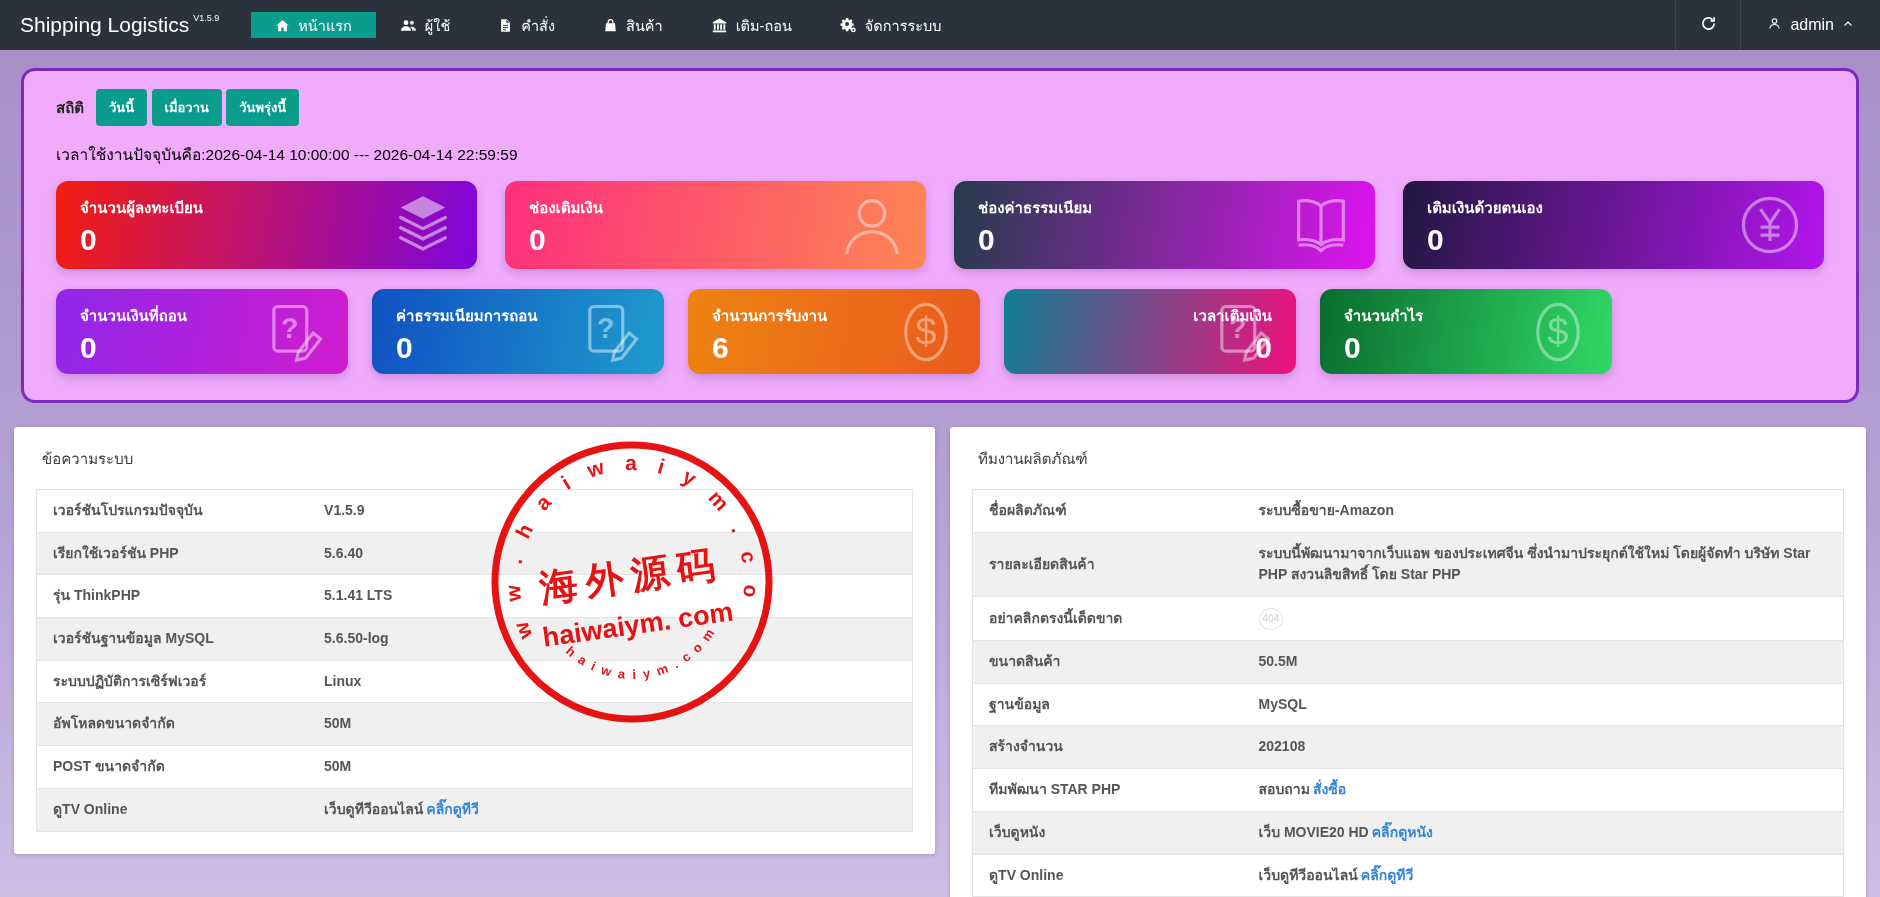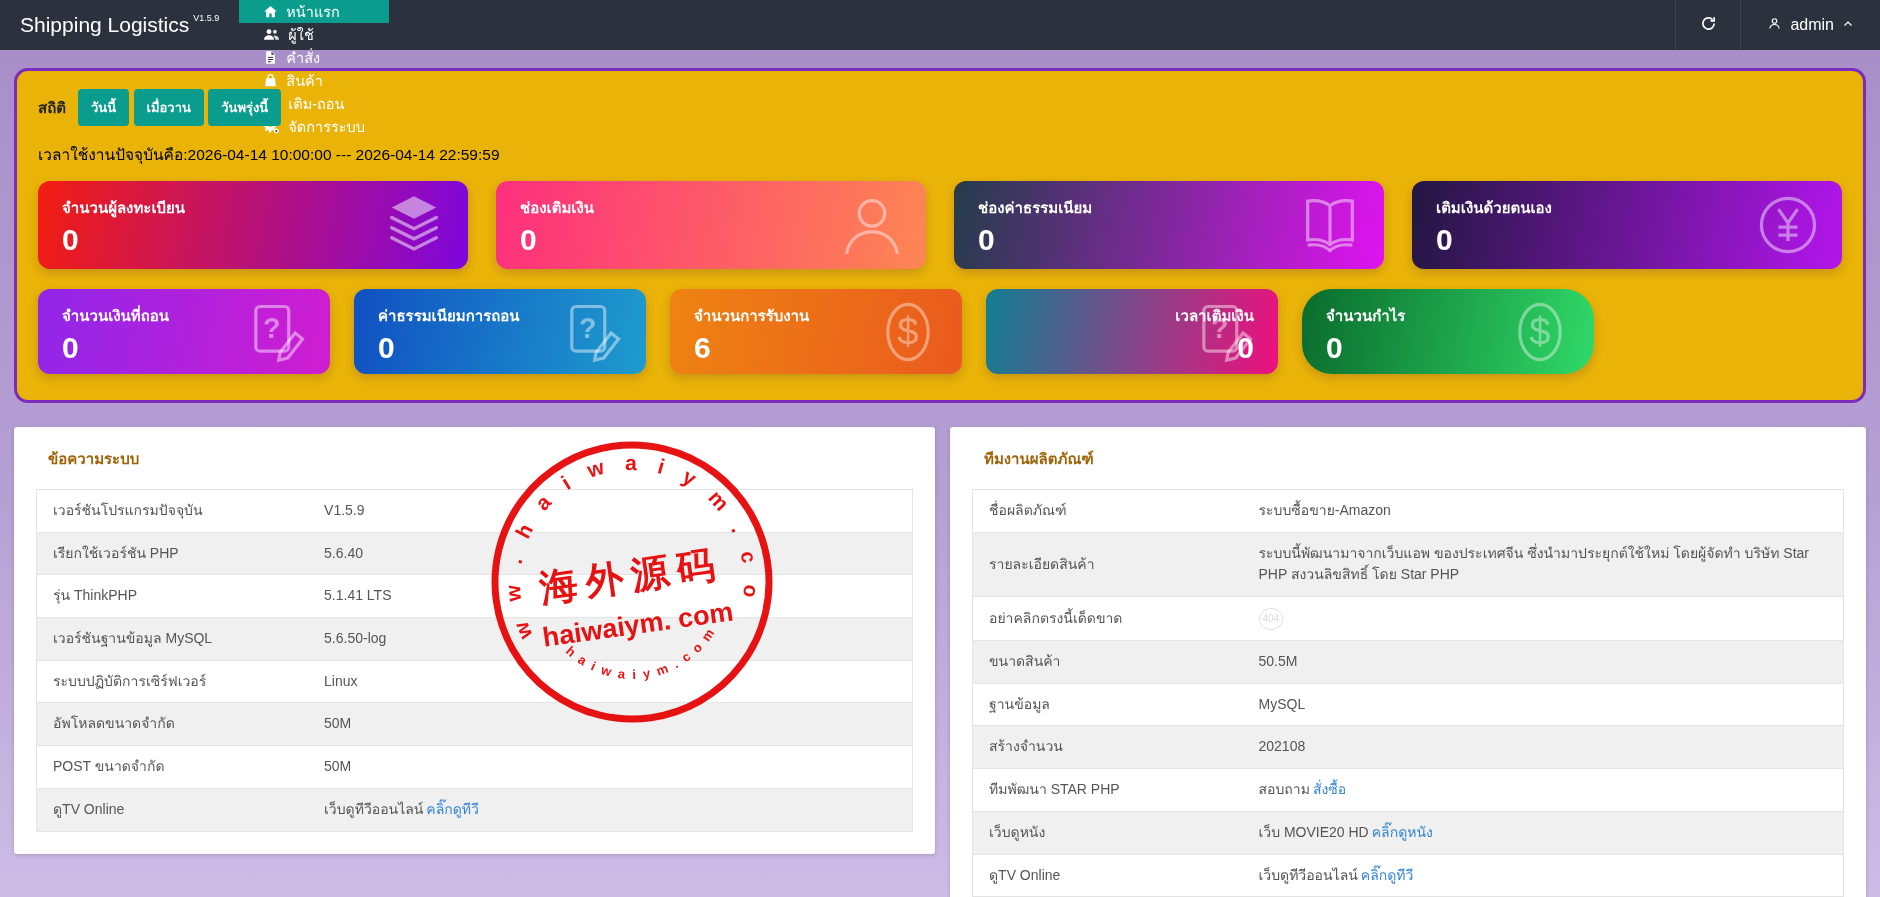--- a/index.html
+++ b/index.html
@@ -5,50 +5,50 @@
   html,body{margin:0;padding:0;}
   body{
     width:1880px;height:897px;overflow:hidden;position:relative;
     font-family:"Liberation Sans","DejaVu Sans",sans-serif;
     background:linear-gradient(180deg,#a78dc7 0%,#b5a0d4 55%,#cdbce6 100%);
   }
   
   .navbar{height:50px;background:#2b323e;display:flex;align-items:stretch;color:#fff;}
   .brand{display:flex;align-items:center;padding:0 20px;font-size:21px;white-space:nowrap;cursor:pointer;}
   .brand sup{font-size:9px;margin-left:4px;transform:translateY(-7px);}
-  .nav-menu{display:flex;list-style:none;margin:0;padding:0;flex-direction:column;}
+  .nav-menu{display:flex;list-style:none;margin:12px;padding:0;}
   .nav-item{display:flex;align-items:center;gap:8px;padding:0 24px;font-size:14.5px;cursor:pointer;white-space:nowrap;}
   .nav-item.active{background:#0a9d8d;}
   .nav-ic{display:flex;align-items:center;}
   .nav-right{margin-left:auto;display:flex;align-items:stretch;}
   .nav-btn{width:64px;display:flex;align-items:center;justify-content:center;border-left:1px solid rgba(255,255,255,.09);cursor:pointer;}
   .nav-user{display:flex;align-items:center;gap:8px;padding:0 26px;border-left:1px solid rgba(255,255,255,.09);font-size:16px;cursor:pointer;}
   
-  .stats-panel{margin:18px 14px 0;background:#eab308;border:3px solid #7b2cbf;border-radius:14px;padding:18px 21px 26px;box-sizing:border-box;}
+  .stats-panel{margin:18px 21px 0;background:#f0abfc;border:3px solid #7b2cbf;border-radius:14px;padding:18px 32px 26px;box-sizing:border-box;}
   .filters{display:flex;align-items:center;gap:10px;}
   .filters-label{font-size:15px;font-weight:bold;color:#222;margin-right:2px;}
   .filter-btn{background:#0a9d8d;color:#fff;font-size:13px;font-weight:bold;padding:8px 13px;border-radius:4px;border:none;cursor:pointer;font-family:inherit;}
   .time-line{margin-top:16px;font-size:15.5px;color:#000;}
   .cards{display:flex;gap:28px;margin-top:14px;}
   .cards.row2{gap:24px;margin-top:20px;}
   .stat-card{position:relative;height:88px;border-radius:12px;color:#fff;padding:15px 24px;box-sizing:border-box;flex:1;overflow:hidden;box-shadow:0 4px 10px rgba(40,10,80,.18);}
   .cards.row2 .stat-card{flex:none;width:292px;height:85px;}
   .stat-label{font-size:15px;font-weight:bold;}
   .stat-value{font-size:30px;font-weight:bold;margin-top:3px;}
   .stat-icon{position:absolute;right:20px;top:50%;transform:translateY(-50%);}
   .cicon{width:68px;height:68px;display:block;}
   
   .panels{display:flex;gap:15px;margin:24px 14px 0;align-items:flex-start;}
   .panel{background:#fff;border-radius:3px;padding:18px 22px 22px;box-shadow:0 1px 4px rgba(0,0,0,.18);box-sizing:border-box;}
   .panel.left{width:921px;}
   .panel.right{flex:1;}
-  .panel-title{font-size:15px;color:#a16207;margin:2px 0 18px 12px;font-weight:bold;}
+  .panel-title{font-size:15px;color:#404040;margin:2px 0 18px 6px;font-weight:normal;}
   table.info{width:100%;border-collapse:collapse;border:1px solid #e4e4e4;font-size:14px;color:#555;}
   .info tr:nth-child(even){background:#f0f0f0;}
-  .info td{padding:10px 16px;border-top:1px solid #e4e4e4;line-height:1.55;}
+  .info td{padding:10px 16px;border-top:1px solid #e4e4e4;line-height:1.55;font-weight:bold;}
   .info tr:first-child td{border-top:none;}
   .cell-label{width:31%;}
   .cell-link{color:#3385d6;text-decoration:none;margin-left:3px;cursor:pointer;}
   .badge404{display:inline-block;border:1px solid #e2e2e2;color:#dcdcdc;border-radius:50%;font-size:10px;padding:5px 3px;min-width:15px;text-align:right;line-height:1;cursor:pointer;}
   
   .watermark{position:absolute;left:486px;top:436px;width:292px;height:292px;transform:rotate(-8deg);opacity:.92;pointer-events:none;z-index:5;}
 </style>
 </head>
 <body>
 
@@ -262,21 +262,21 @@
         <div class="stat-value">0</div>
         <span class="stat-icon">
           <svg viewBox="0 0 64 64" class="cicon">
             <rect x="13" y="8" width="31" height="42" rx="4" fill="none" stroke="rgba(255,255,255,.45)" stroke-width="3"></rect>
             <text x="28" y="38" font-size="27" font-weight="bold" fill="rgba(255,255,255,.45)" text-anchor="middle">?</text>
             <path d="M36 51 50 33l7 5.5L43 56.5l-8.5 2z" fill="none" stroke="rgba(255,255,255,.45)" stroke-width="3"></path>
           </svg>
         </span>
       </div>
 
-      <div class="stat-card" style="background: linear-gradient(100deg, rgb(10, 108, 45), rgb(48, 217, 104)); border-radius: 30px;">
+      <div class="stat-card" style="background: linear-gradient(100deg, rgb(10, 108, 45), rgb(48, 217, 104));">
         <div class="stat-label">จำนวนกำไร</div>
         <div class="stat-value">0</div>
         <span class="stat-icon">
           <svg viewBox="0 0 64 64" class="cicon" fill="none" stroke="rgba(255,255,255,.4)" stroke-width="3">
             <ellipse cx="32" cy="32" rx="19" ry="26"></ellipse>
             <text x="32" y="44" font-size="36" fill="rgba(255,255,255,.4)" stroke="none" text-anchor="middle">$</text>
           </svg>
         </span>
       </div>
     </div>

